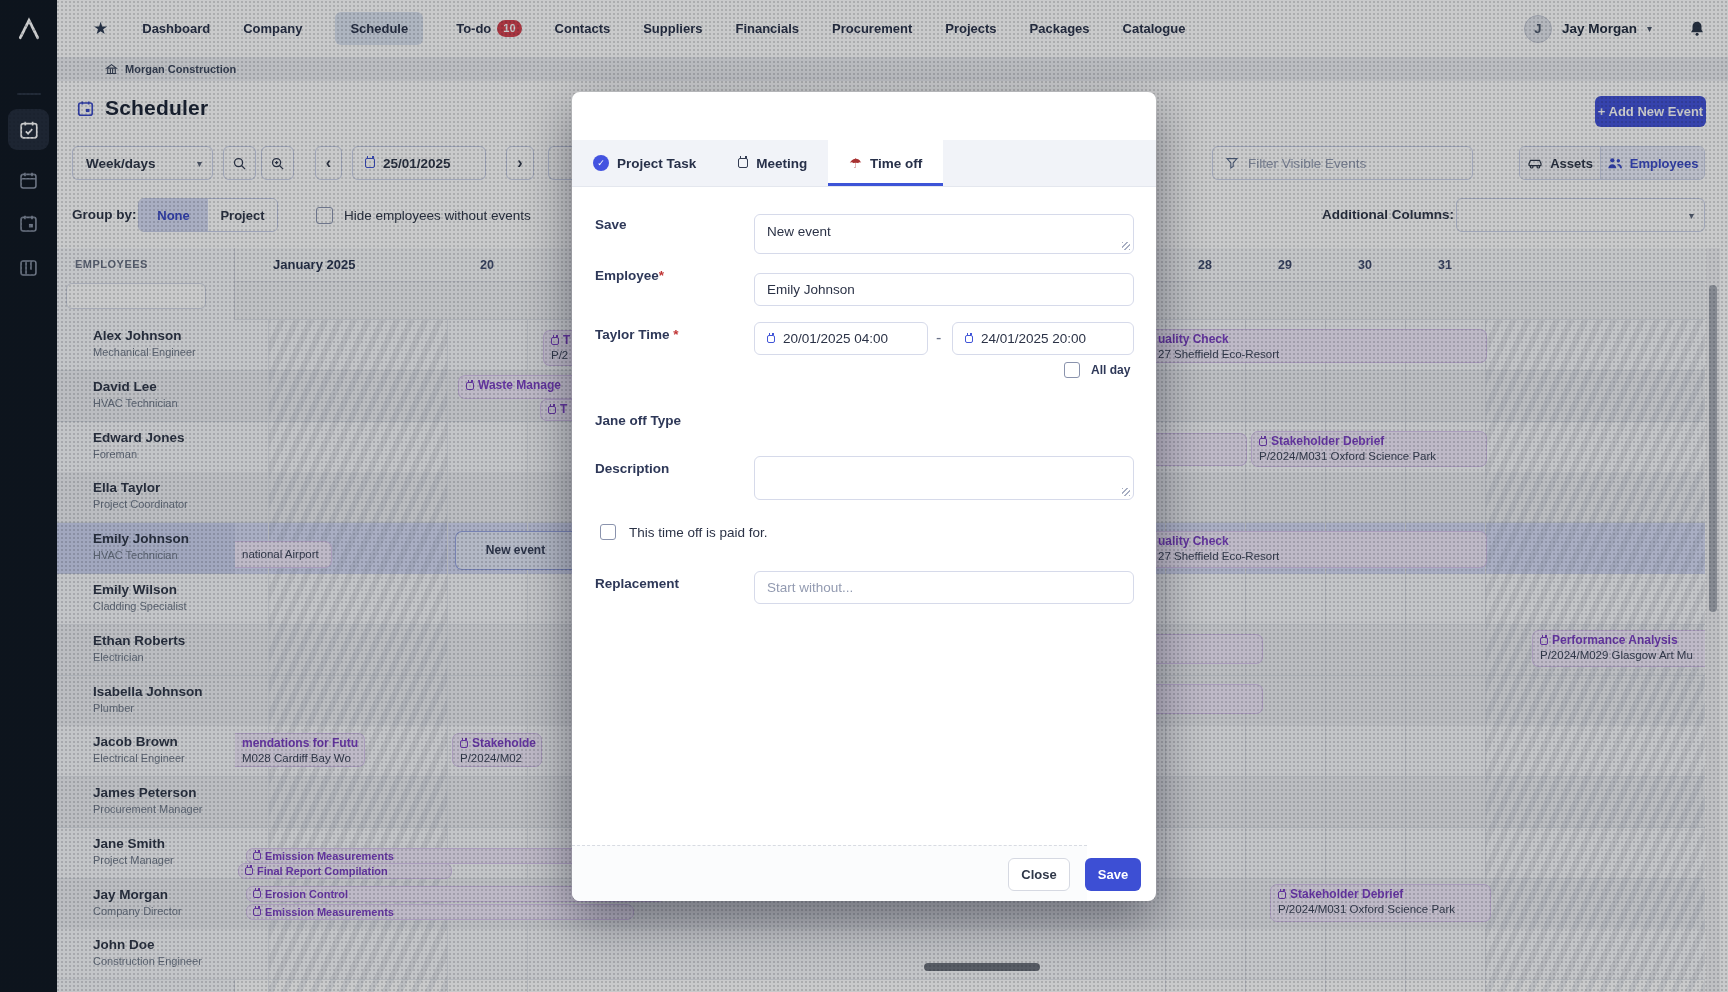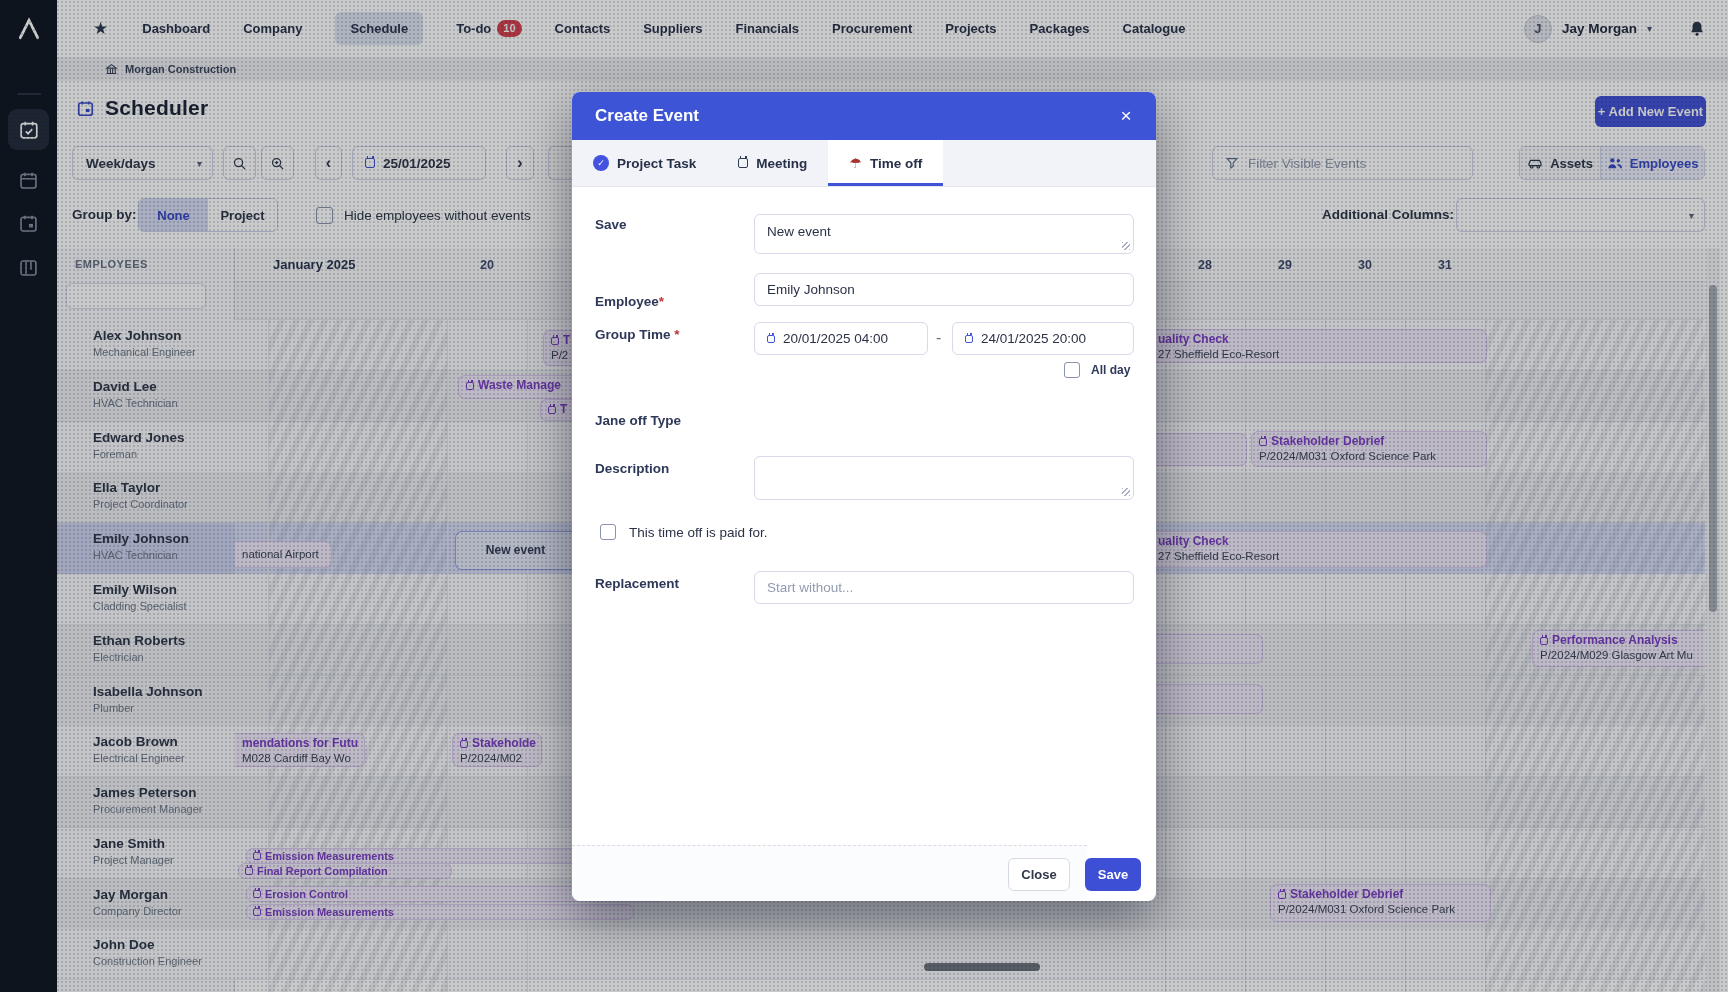--- a/index.html
+++ b/index.html
@@ -473,24 +473,20 @@
       </div>
   </div>
 
   <div class="vtrack"></div>
   <div class="vthumb"></div>
   <div class="hthumb"></div>
 
   <div class="overlay"></div>
 
   <div class="modal">
-    <div class="m-head">
-      <span class="m-title">Create Event</span>
-      <span class="m-close">×</span>
-    </div>
     <div class="m-tabs">
       <div class="m-tab">
         <span class="ckc">✓</span>
         <span>Project Task</span>
       </div>
       <div class="m-tab">
         <span class="cic" style="color:#333c52; width:10px; height:10px;"></span>
         <span>Meeting</span>
       </div>
       <div class="m-tab on">
@@ -498,29 +494,29 @@
         <span>Time off</span>
       </div>
     </div>
 
     <span class="m-label" style="top:125px;">Save</span>
     <div class="m-ctl" style="top:122px; height:40px; align-items:flex-start; padding-top:9px;">
       <span>New event</span>
       <span class="resize"></span>
     </div>
 
-    <span class="m-label" style="top:202px;">
+    <span class="m-label" style="top:176px;">
       <span>Employee</span><span class="req">*</span>
     </span>
     <div class="m-ctl" style="top:181px;">
       <span>Emily Johnson</span>
     </div>
 
     <span class="m-label" style="top:235px;">
-      <span>Group Time </span><span class="req">*</span>
+      <span>Taylor Time </span><span class="req">*</span>
     </span>
     <div class="m-ctl" style="top:230px; width:174px; gap:8px;">
       <span class="cic" style="color:#4155d8;"></span>
       <span>20/01/2025 04:00</span>
     </div>
     <span class="abs" style="left:364px; top:237px; color:#6a7288;">-</span>
     <div class="m-ctl" style="left:380px; top:230px; width:182px; gap:8px;">
       <span class="cic" style="color:#4155d8;"></span>
       <span>24/01/2025 20:00</span>
     </div>

